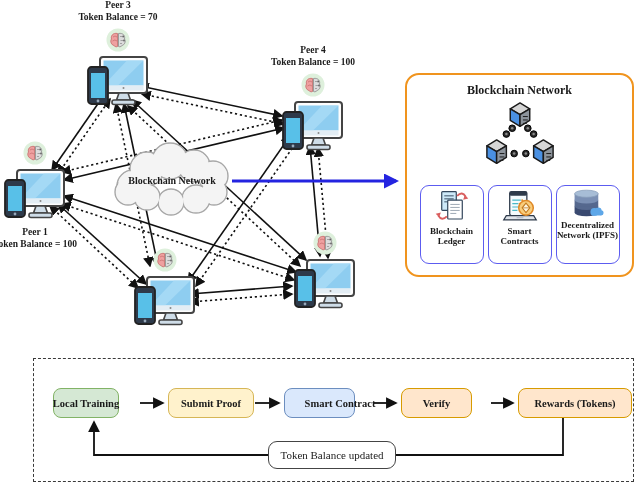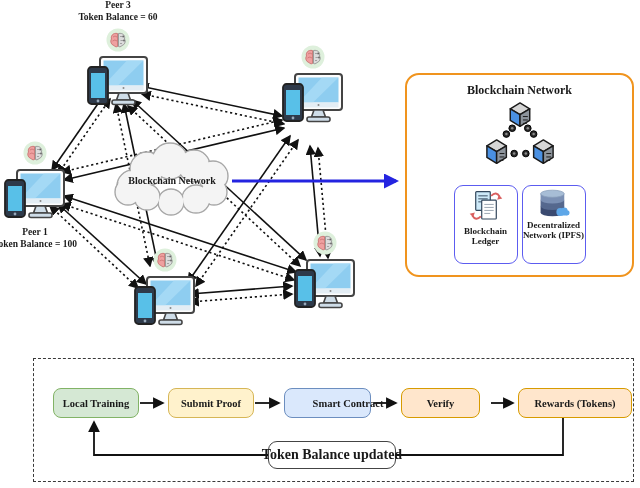--- a/index.html
+++ b/index.html
@@ -29,29 +29,29 @@
   .card-label{font-weight:700;font-size:9px;line-height:1.12;text-align:center;margin-top:1px;}
   .card .icon36{width:36px;height:36px;flex:0 0 auto;}
   .card .icon30{width:40px;height:30px;flex:0 0 auto;}
 
   
   .flow-wrap{position:absolute;left:33px;top:358px;width:601px;height:124px;
              border:1.5px dashed #3a3a3a;box-sizing:border-box;z-index:2;}
   .flow-step{position:absolute;height:30px;border-radius:8px;box-sizing:border-box;
              display:flex;align-items:center;justify-content:center;
              font-weight:700;font-size:10.5px;white-space:nowrap;}
-  .s1{left:19px;top:29px;width:86px;background:#d5e8d4;border:1.3px solid #82b366;}
+  .s1{left:19px;top:29px;width:66px;background:#d5e8d4;border:1.3px solid #82b366;}
   .s2{left:134px;top:29px;width:86px;background:#fff2cc;border:1.3px solid #d6b656;}
-  .s3{left:250px;top:29px;width:87px;background:#dae8fc;border:1.3px solid #6c8ebf;padding-left:41px;}
-  .s4{left:367px;top:29px;width:79px;background:#ffe6cc;border:1.3px solid #d79b00;}
+  .s3{left:250px;top:29px;width:71px;background:#dae8fc;border:1.3px solid #6c8ebf;padding-left:41px;}
+  .s4{left:367px;top:29px;width:71px;background:#ffe6cc;border:1.3px solid #d79b00;}
   .s5{left:484px;top:29px;width:114px;background:#ffe6cc;border:1.3px solid #d79b00;}
   .token-box{position:absolute;left:234px;top:82px;width:128px;height:28px;background:#fff;
              border:1.2px solid #444;border-radius:9px;box-sizing:border-box;
              display:flex;align-items:center;justify-content:center;
-             font-weight:700;font-size:14px;white-space:nowrap;}
+             font-weight:400;font-size:11px;white-space:nowrap;}
 </style>
 </head>
 <body>
 
 <div class="canvas">
 
   <svg class="abs" style="left:0;top:0;z-index:1" width="640" height="360" viewBox="0 0 640 360">
     <defs>
       <marker id="ah" viewBox="0 0 10 10" refX="8.5" refY="5" markerWidth="6.5" markerHeight="6.5" orient="auto-start-reverse">
         <path d="M0 0 L10 5 L0 10 z" fill="#111"></path>
@@ -112,21 +112,21 @@
       </g>
     </g>
     <line x1="232" y1="181" x2="396" y2="181" stroke="#2424e0" stroke-width="3" marker-end="url(#ab)"></line>
   </svg>
 
   <div class="cloud-label">Blockchain Network</div>
 
   <div class="peer" style="left:63px;top:0;z-index:2">
     <div class="peer-label">
       <div>Peer 3</div>
-      <div>Token Balance = 60</div>
+      <div>Token Balance = 70</div>
     </div>
     <div class="brain-wrap">
       <svg width="24" height="24" viewBox="0 0 24 24">
           <circle cx="12" cy="12" r="11.5" fill="#def0dc"></circle>
           <path d="M11.5 5.5 C7 4.5 4.5 8 5.5 11 C3.8 13.5 5.5 17 8 17.5 C9 19 11 19 11.5 18.5 Z" fill="#efa0a0" stroke="#c46a6a" stroke-width="0.8"></path>
           <path d="M12.5 5.5 C17 4.5 19.5 8 18.5 11 C20.2 13.5 18.5 17 16 17.5 C15 19 13 19 12.5 18.5 Z" fill="#dcdcdc" stroke="#8a8a8a" stroke-width="0.8"></path>
           <path d="M7 9 q2 -2 4 0 M6.5 13 q2.5 -2 4.5 0" fill="none" stroke="#c46a6a" stroke-width="0.7"></path>
           <path d="M14 8.5 h2.5 M14.5 12.5 h3 M14 15.5 h2" stroke="#888" stroke-width="0.7"></path>
           <circle cx="17.2" cy="8.5" r="0.9" fill="#666"></circle>
           <circle cx="18" cy="12.5" r="0.9" fill="#666"></circle>
@@ -142,20 +142,24 @@
           <path d="M32 37 h9 l2.5 7 h-14 z" fill="#cfdde8" stroke="#444" stroke-width="1.6"></path>
           <rect x="25" y="44" width="23" height="4.5" rx="2" fill="#cfdde8" stroke="#444" stroke-width="1.6"></rect>
           <rect x="1" y="11" width="20" height="37" rx="3.5" fill="#2e3a4a" stroke="#222" stroke-width="1.8"></rect>
           <rect x="4" y="17" width="14" height="25" fill="#58c0e8"></rect>
           <circle cx="11" cy="45" r="1.4" fill="#9ab"></circle>
         </svg>
     </div>
   </div>
 
   <div class="peer" style="left:258px;top:45px;z-index:2">
+    <div class="peer-label">
+      <div>Peer 4</div>
+      <div>Token Balance = 100</div>
+    </div>
     <div class="brain-wrap">
       <svg width="24" height="24" viewBox="0 0 24 24">
           <circle cx="12" cy="12" r="11.5" fill="#def0dc"></circle>
           <path d="M11.5 5.5 C7 4.5 4.5 8 5.5 11 C3.8 13.5 5.5 17 8 17.5 C9 19 11 19 11.5 18.5 Z" fill="#efa0a0" stroke="#c46a6a" stroke-width="0.8"></path>
           <path d="M12.5 5.5 C17 4.5 19.5 8 18.5 11 C20.2 13.5 18.5 17 16 17.5 C15 19 13 19 12.5 18.5 Z" fill="#dcdcdc" stroke="#8a8a8a" stroke-width="0.8"></path>
           <path d="M7 9 q2 -2 4 0 M6.5 13 q2.5 -2 4.5 0" fill="none" stroke="#c46a6a" stroke-width="0.7"></path>
           <path d="M14 8.5 h2.5 M14.5 12.5 h3 M14 15.5 h2" stroke="#888" stroke-width="0.7"></path>
           <circle cx="17.2" cy="8.5" r="0.9" fill="#666"></circle>
           <circle cx="18" cy="12.5" r="0.9" fill="#666"></circle>
         </svg>
@@ -301,20 +305,37 @@
             <path d="M19 18 h11 M19 21.5 h11 M19 25 h11 M19 28.5 h7" stroke="#98a4b0" stroke-width="1.1"></path>
             <path d="M27 8 q6 -6 10 1" fill="none" stroke="#d95f5f" stroke-width="2.2"></path>
             <polygon points="36,7 40,11 34,12.5" fill="#d95f5f"></polygon>
             <path d="M15 32 q-6 6 -10 -1" fill="none" stroke="#d95f5f" stroke-width="2.2"></path>
             <polygon points="6,33 2,29 8,27.5" fill="#d95f5f"></polygon>
           </svg>
         </div>
         <div class="card-label">Blockchain Ledger</div>
       </div>
       <div class="card">
+        <div class="icon36">
+          <svg width="36" height="36" viewBox="0 0 42 42">
+            <rect x="9" y="3" width="20" height="28" rx="2" fill="#f4fbfd" stroke="#2e3a4a" stroke-width="1.5"></rect>
+            <rect x="9" y="3" width="20" height="5" rx="2" fill="#2e3a4a"></rect>
+            <path d="M12 13 h10 M12 17 h7 M12 21 h10 M12 25 h6" stroke="#49b8c8" stroke-width="1.4"></path>
+            <circle cx="23.5" cy="13" r="1.1" fill="#e08a28"></circle>
+              <circle cx="20.5" cy="17" r="1.1" fill="#e08a28"></circle>
+            <path d="M5 31 h32 l3 5 h-38 z" fill="#dfe4ea" stroke="#2e3a4a" stroke-width="1.4"></path>
+            <rect x="17" y="32.2" width="8" height="2" rx="1" fill="#b8c0cc"></rect>
+            <circle cx="28" cy="22" r="8.5" fill="#f9cd7c" stroke="#e08a28" stroke-width="1.8"></circle>
+            <polygon points="28,16.5 32.5,22 28,27.5 23.5,22" fill="#fdf4e0" stroke="#c27a1e" stroke-width="1.2"></polygon>
+            <path d="M24.5 22 h7" stroke="#c27a1e" stroke-width="0.9"></path>
+          </svg>
+        </div>
+        <div class="card-label">Smart Contracts</div>
+      </div>
+      <div class="card">
         <div class="icon30">
           <svg width="40" height="30" viewBox="0 0 44 38">
             <ellipse cx="20" cy="30" rx="15" ry="4.5" fill="#3a4a70"></ellipse>
             <rect x="5" y="22" width="30" height="8" fill="#3a4a70"></rect>
             <ellipse cx="20" cy="22" rx="15" ry="4.5" fill="#55688e"></ellipse>
             <rect x="5" y="14" width="30" height="8" fill="#55688e"></rect>
             <ellipse cx="20" cy="14" rx="15" ry="4.5" fill="#7b90b4"></ellipse>
             <rect x="5" y="6" width="30" height="8" fill="#7b90b4"></rect>
             <ellipse cx="20" cy="6" rx="15" ry="4.5" fill="#a7bdd6" stroke="#8aa0bc" stroke-width="1"></ellipse>
             <g fill="#5ea7e8">

